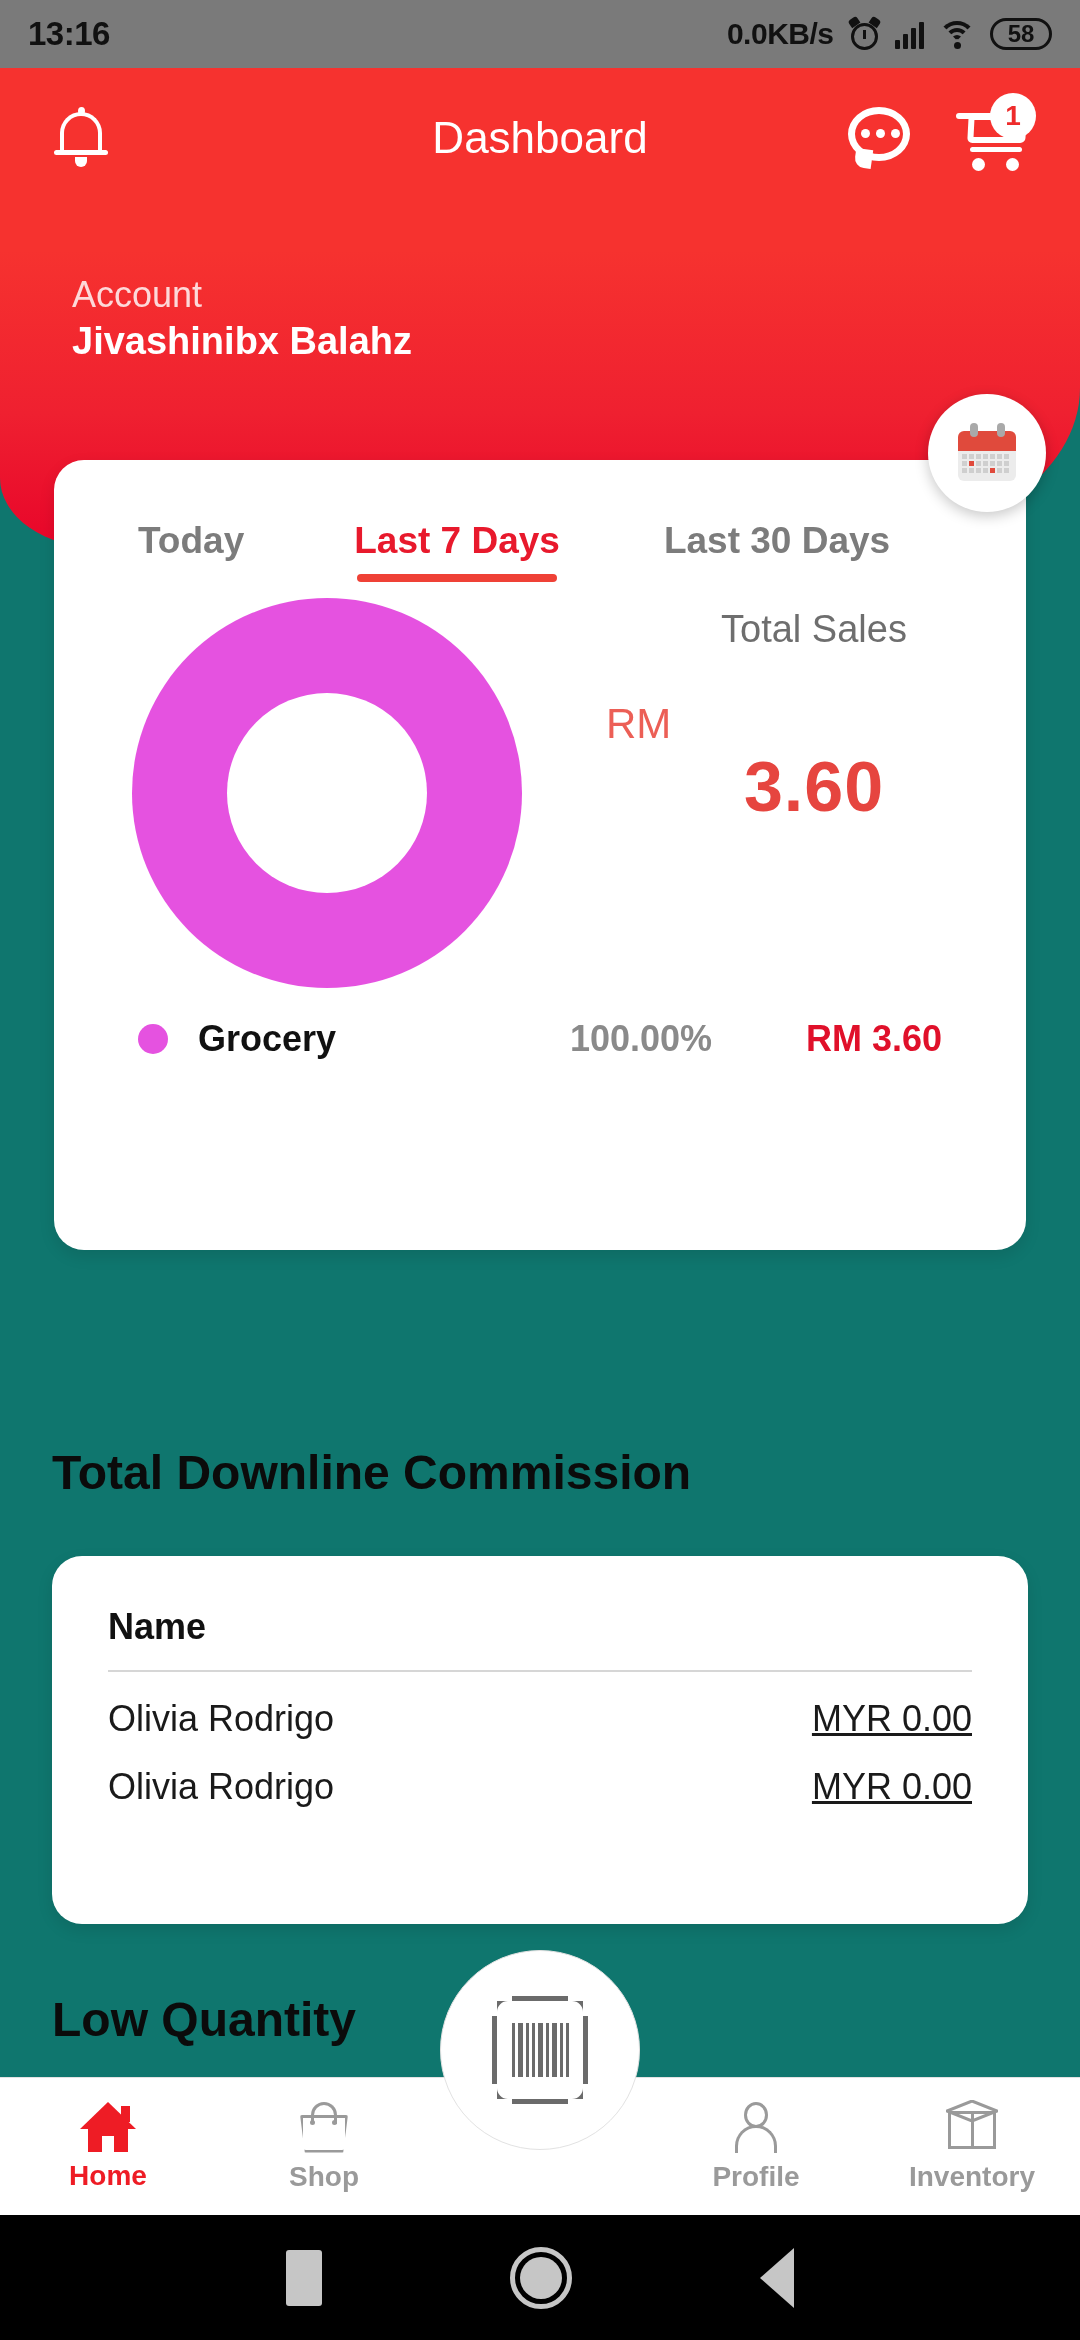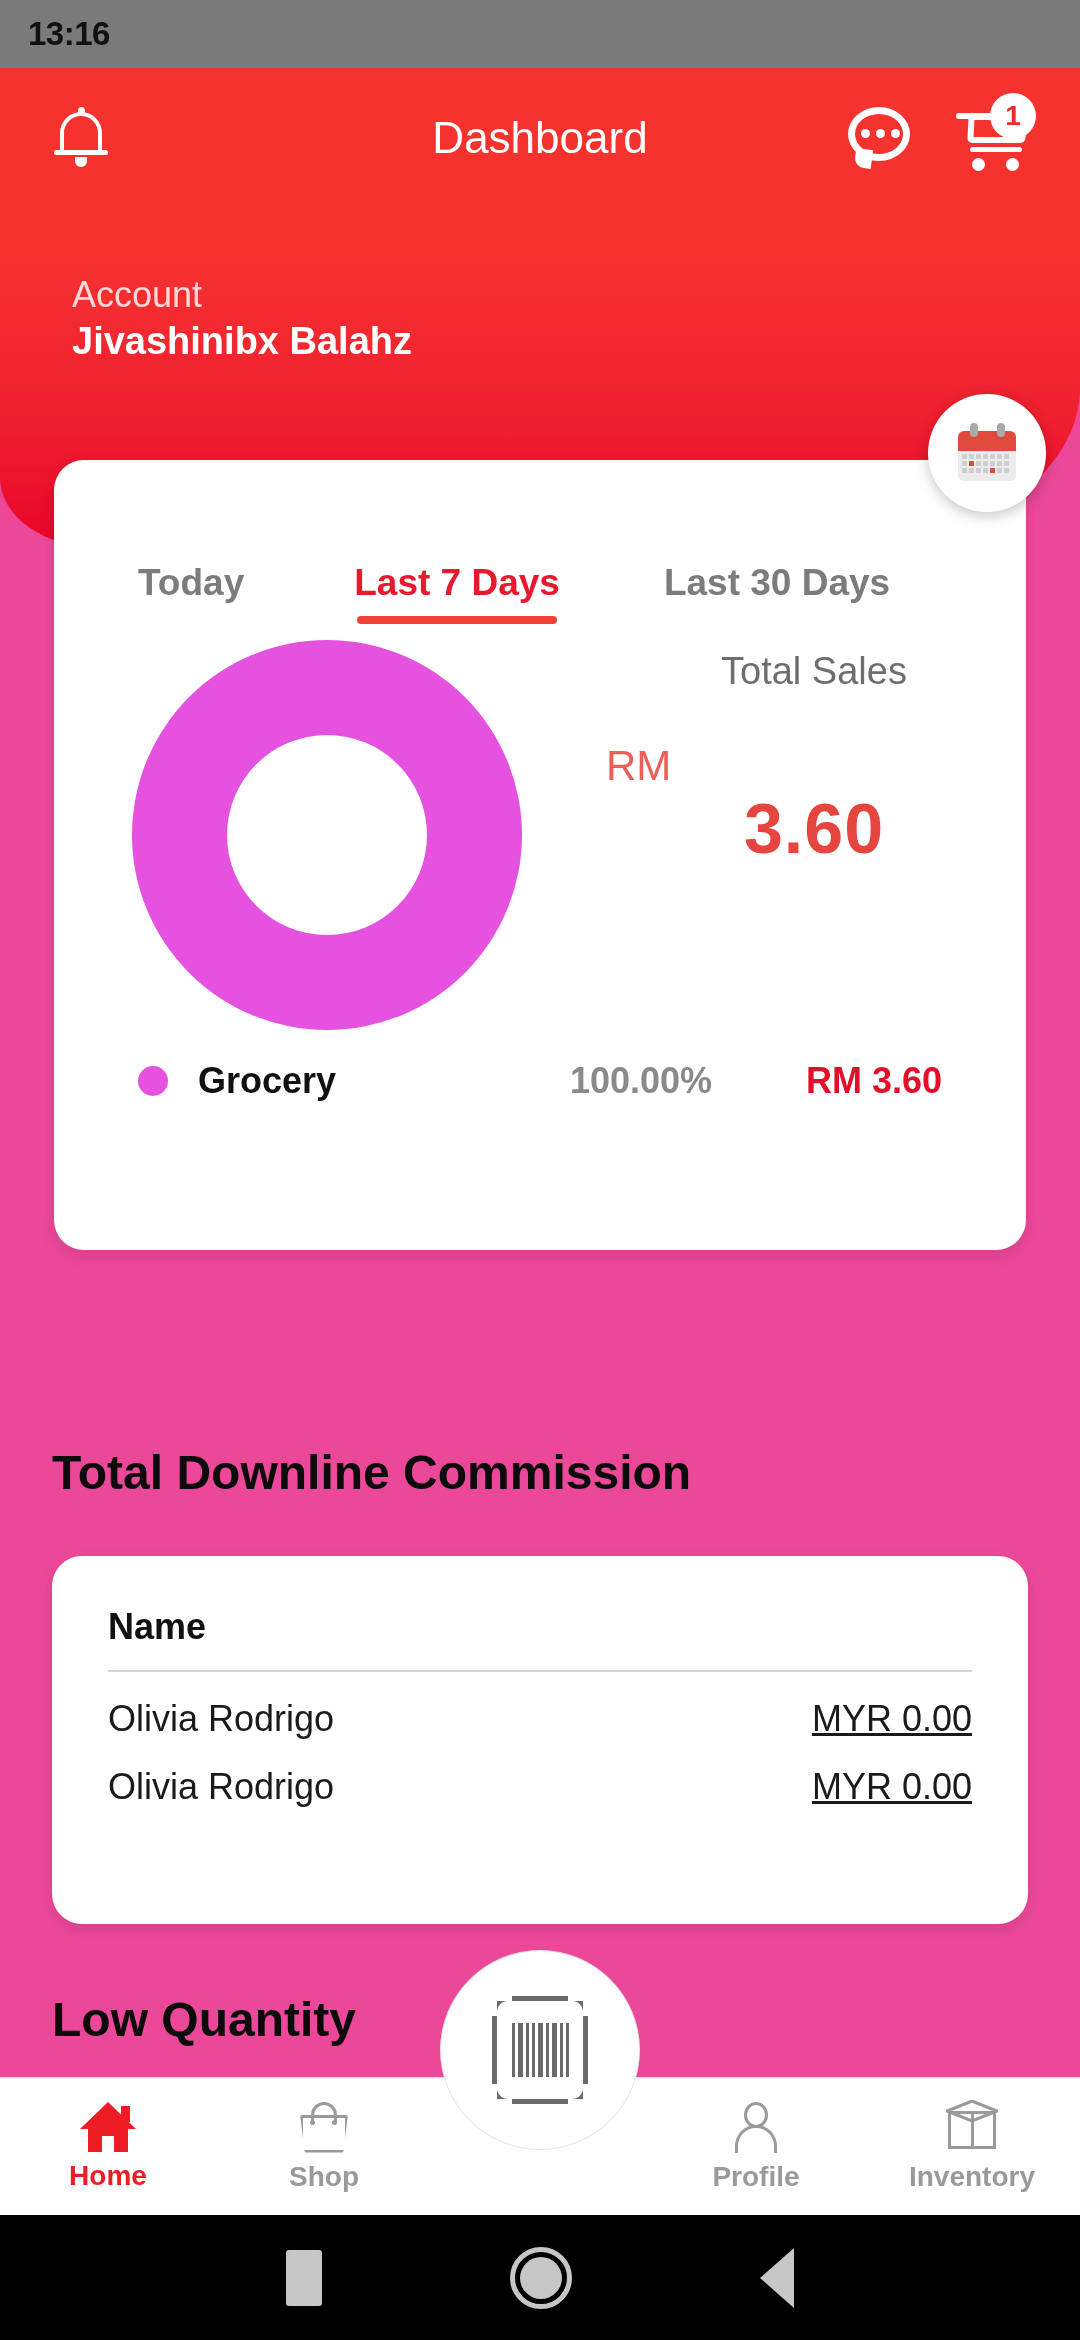--- a/index.html
+++ b/index.html
@@ -2,21 +2,21 @@
 <html><head>
 <meta charset="utf-8">
 <style>
   * { margin:0; padding:0; box-sizing:border-box; }
   html, body {
     width:1080px; height:2340px;
     background:#ffffff;
     font-family:"Liberation Sans", sans-serif;
     overflow:hidden;
   }
-  .phone { position:relative; width:1080px; height:2340px; background:#ec4899; overflow:hidden; }
+  .phone { position:relative; width:1080px; height:2340px; background:#0f766e; overflow:hidden; }
 
   
   .statusbar {
     position:absolute; top:0; left:0; width:1080px; height:68px;
     background:#7a7a7a; display:flex; align-items:center;
     padding:0 28px; z-index:60;
   }
   .status-time { font-size:33px; font-weight:bold; color:#111; letter-spacing:-0.5px; }
   .status-right { margin-left:auto; display:flex; align-items:center; gap:14px; }
   .status-net { font-size:30px; font-weight:bold; color:#111; letter-spacing:-0.5px; }
@@ -111,21 +111,21 @@
   .cal-ic .grid i { width:5px; height:5px; background:#cfcfcf; display:block; }
   .cal-ic .grid i.on { background:#e04a3c; }
 
   
   .card {
     background:#fff; border-radius:30px;
     box-shadow:0 6px 16px rgba(0,0,0,0.10);
   }
   .sales-card { position:absolute; left:54px; top:460px; width:972px; height:790px; z-index:25; }
   .tabs { display:flex; align-items:flex-start; padding:60px 56px 0 56px; }
-  .tab { flex:0 0 auto; text-align:center; position:relative; padding-bottom:20px;margin-top:42px; }
+  .tab { flex:0 0 auto; text-align:center; position:relative; padding-bottom:20px; }
   .tab .lbl { font-size:37px; color:#7c7c7c; font-weight:bold; }
   .tab.active .lbl { color:#e8192c; }
   .tab .ul { position:absolute; left:50%; transform:translateX(-50%); bottom:0;
     width:200px; height:8px; background:#ef4136; border-radius:4px; }
   .tab:nth-child(1){ margin-left:28px; }
   .tab:nth-child(2){ margin-left:110px; }
   .tab:nth-child(3){ margin-left:104px; }
 
   .sales-body { position:relative; height:430px; }
   .donut { position:absolute; left:78px; top:16px; width:390px; height:390px;
@@ -219,20 +219,44 @@
   .andnav .tr { width:0; height:0; border-top:30px solid transparent;
     border-bottom:30px solid transparent; border-right:34px solid #c6c6c6; }
 </style>
 </head>
 <body>
 
 <div class="phone">
 
   <div class="statusbar">
     <div class="status-time">13:16</div>
+    <div class="status-right">
+      <div class="status-net">0.0KB/s</div>
+      <div class="ic-alarm">
+        <span class="nub1"></span>
+          <span class="nub2"></span>
+          <span class="ring"></span>
+          <span class="hand"></span>
+      </div>
+      <div class="ic-signal">
+          <i></i>
+          <i></i>
+          <i></i>
+          <i></i>
+        </div>
+      <div class="ic-wifi">
+          <b></b>
+          <b></b>
+          <b></b>
+          <s></s>
+        </div>
+      <div class="ic-batt">
+        <span>58</span>
+      </div>
+    </div>
   </div>
 
   <div class="header-red"></div>
 
   <div class="appbar">
     <div class="ic-bell">
       <span class="top"></span>
         <span class="body"></span>
         <span class="skirt"></span>
         <span class="clap"></span>

